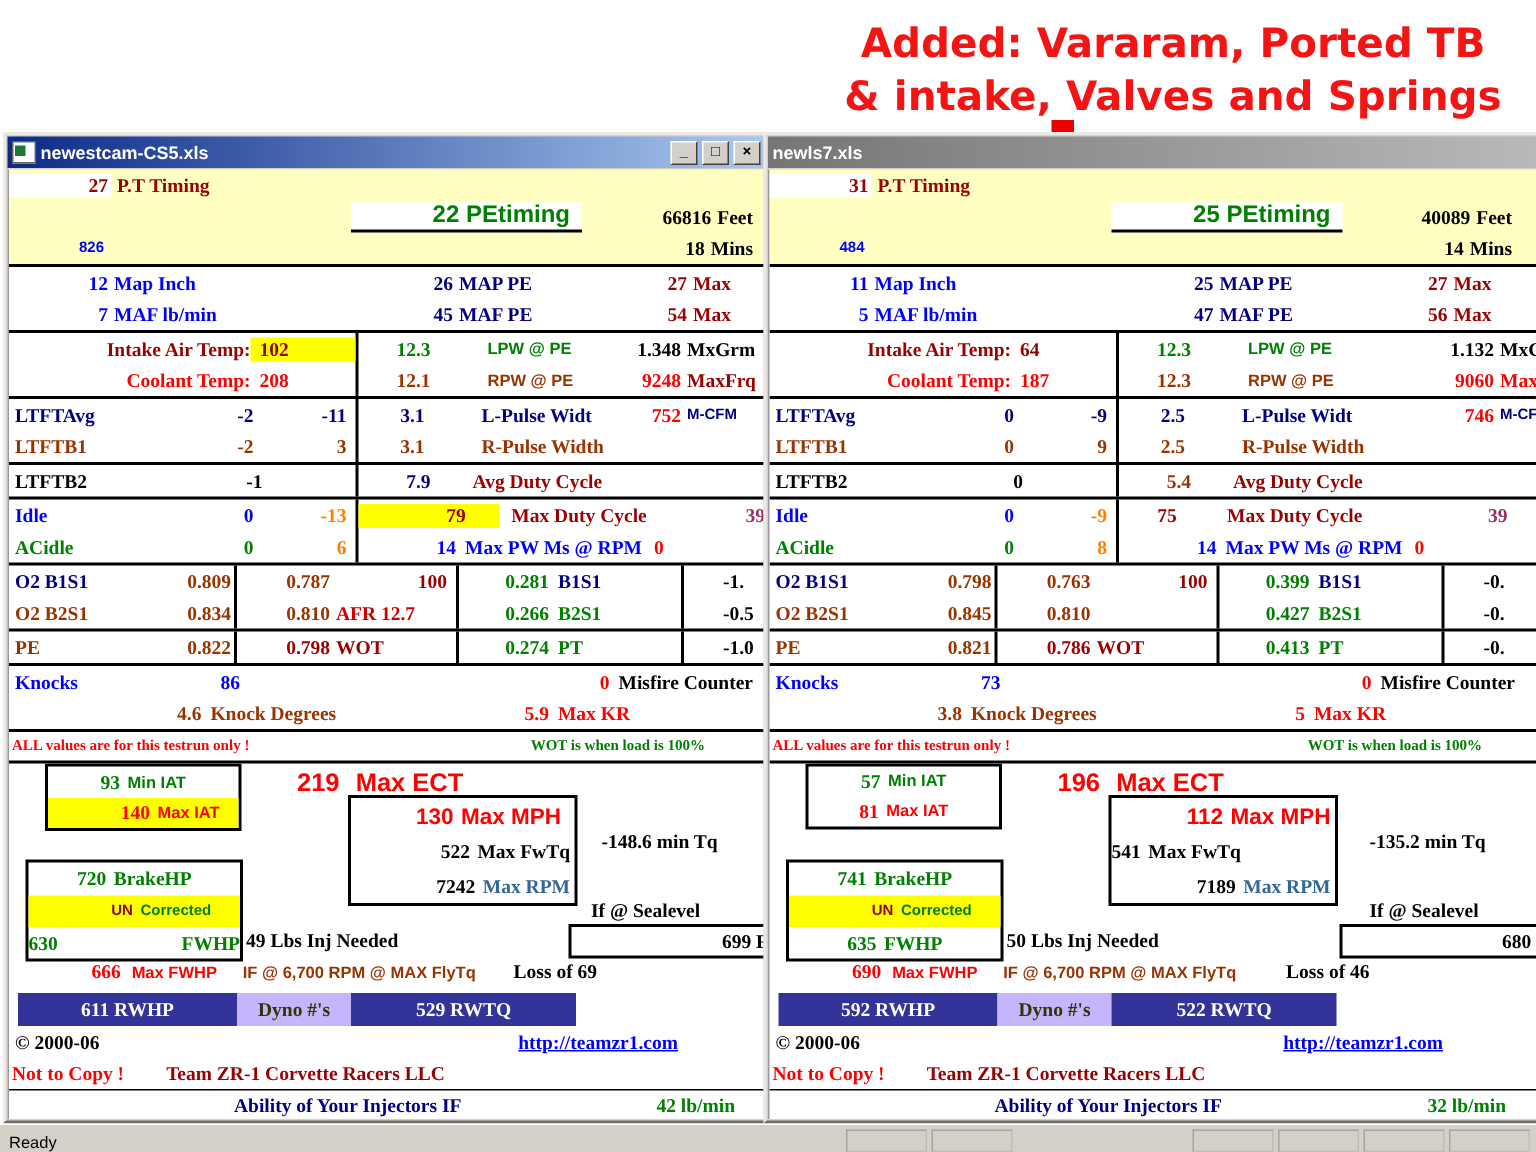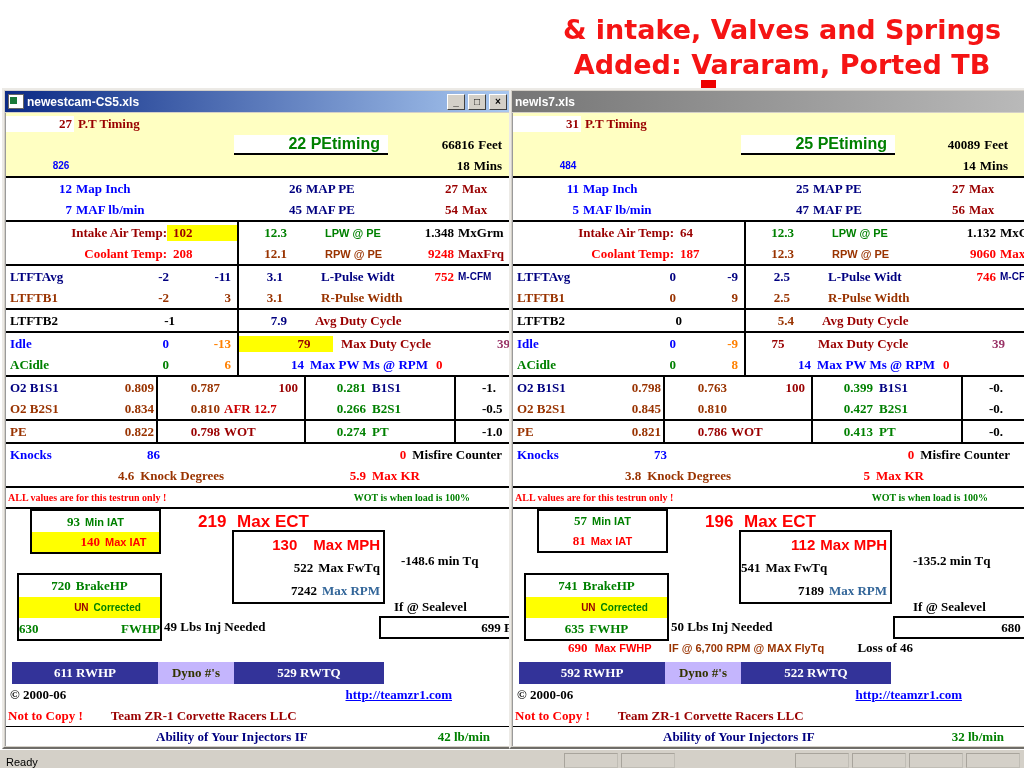--- a/index.html
+++ b/index.html
@@ -69,22 +69,22 @@
   
   .status{position:absolute;left:0;top:749px;width:1024px;height:19px;background:#d4d0c8;
           border-top:1px solid #fff;display:flex;align-items:flex-end;
           font:normal 11px "Liberation Sans",sans-serif;color:#000;padding-left:6px;box-sizing:border-box;}
   .panel{width:52px;height:13px;border:1px solid #c0bdb5;border-top-color:#a8a49c;border-left-color:#a8a49c;margin-left:3px;flex:none;}
 </style>
 </head>
 <body>
 
 <div class="ann">
+  <div>Added: Vararam, Ported TB</div>
   <div>&amp; intake, Valves and Springs</div>
-  <div>Added: Vararam, Ported TB</div>
 </div>
 <div class="arrow-shaft"></div>
 <div class="arrow-head"></div>
 
 <div class="win" id="win-left">
   <div class="tbar active-bar">
     <span class="ticon"></span>
     <span class="ttext">newestcam-CS5.xls</span>
     <span class="wbtn">_</span>
     <span class="wbtn">□</span>
@@ -325,21 +325,21 @@
         <div class="r hl" style="height:20px;justify-content:center;gap:5px;">
           <span class="red">140</span>
           <span class="red sans s11">Max IAT</span>
         </div>
       </div>
       <div class="abs red sans s17" style="left:192px;top:3px;">
         <span>219</span>
         <span class="ml6">Max ECT</span>
       </div>
       <div class="abs box" style="left:226px;top:21px;width:149px;">
-        <div class="r" style="height:24px;justify-content:flex-end;padding-right:3px;gap:16px;">
+        <div class="r" style="height:24px;justify-content:flex-end;padding-right:9px;gap:5px;">
           <span class="red sans s15">130</span>
           <span class="red sans s15">Max MPH</span>
         </div>
         <div class="r" style="height:23px;justify-content:flex-end;padding-right:3px;gap:5px;">
           <span>522</span>
           <span>Max FwTq</span>
         </div>
         <div class="r" style="height:23px;justify-content:flex-end;padding-right:3px;gap:5px;">
           <span>7242</span>
           <span class="stl">Max RPM</span>
@@ -356,20 +356,26 @@
           <span class="grn sans s12">Corrected</span>
         </div>
         <div class="r" style="height:21px;justify-content:space-between;gap:5px;">
           <span class="grn">630</span>
           <span class="grn">FWHP</span>
         </div>
       </div>
       <div class="abs" style="left:388px;top:90px;">If @ Sealevel</div>
       <div class="abs" style="left:158px;top:110px;">49 Lbs Inj Needed</div>
       <div class="abs box hl" style="left:373px;top:107px;width:126px;height:19px;text-align:right;padding-right:6px;line-height:19px;">699 FWHP</div>
+      <div class="abs" style="left:0;top:131px;width:100%;">
+        <span style="margin-left:55px;" class="red">666</span>
+        <span class="red sans s11 ml4">Max FWHP</span>
+        <span class="brn sans s11" style="margin-left:14px;">IF @ 6,700 RPM @ MAX FlyTq</span>
+        <span style="margin-left:22px;">Loss of 69</span>
+      </div>
     </div>
     <div class="r" style="height:22px;">
       <span style="width:6px"></span>
       <span class="dbar wht c" style="width:146px;height:22px;line-height:22px;">611 RWHP</span>
       <span class="dynocell oli c" style="width:76px;height:22px;line-height:22px;">Dyno #'s</span>
       <span class="dbar wht c" style="width:150px;height:22px;line-height:22px;">529 RWTQ</span>
     </div>
     <div class="r">
       <span class="pl4">© 2000-06</span>
       <span class="fx"></span>

